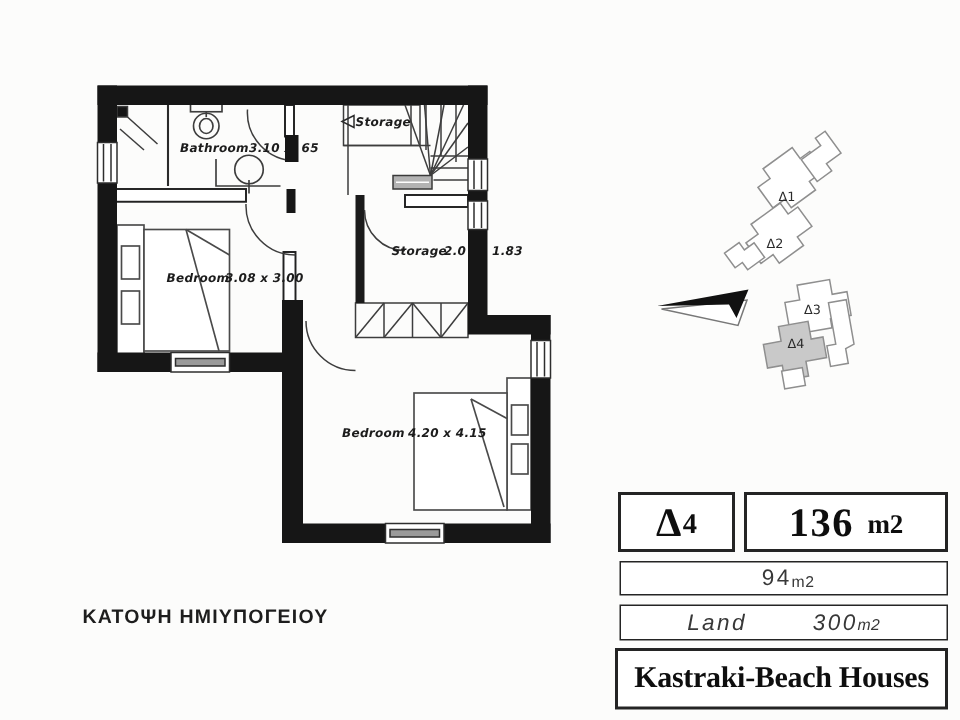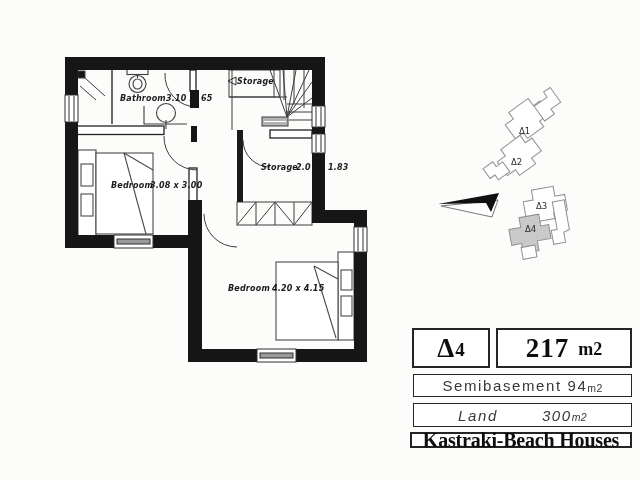--- a/index.html
+++ b/index.html
@@ -15,21 +15,21 @@
   #b-unit .sym{font-size:27px;}
   #b-unit .num{font-size:19px;position:relative;top:2px;margin-left:1px;}
   #b-area{left:496px;top:328px;width:136px;height:40px;}
   #b-area .val{font-size:27px;letter-spacing:1px;}
   #b-area .unit{font-size:18px;margin-left:9px;position:relative;top:1px;}
   #b-semi{left:413px;top:374px;width:219px;height:23px;border-width:1.5px;}
   #b-land{left:413px;top:403px;width:219px;height:24px;border-width:1.5px;font-style:italic;}
   .lightrow{font-size:15px;color:#383838;letter-spacing:1.6px;}
   .lightrow .m2{font-size:10.5px;letter-spacing:0.3px;position:relative;top:2px;}
   #b-land .gap{display:inline-block;width:44px;}
-  #b-name{left:410px;top:432px;width:222px;height:16px;}
+  #b-name{left:410px;top:432px;width:222px;height:41px;}
   #b-name .nm{font-size:20px;letter-spacing:-0.2px;}
   text.rlabel{font-family:"DejaVu Sans",sans-serif;font-style:italic;font-weight:bold;
               font-size:8px;fill:#1c1c1c;letter-spacing:0.2px;}
   text.slabel{font-family:"DejaVu Sans",sans-serif;font-size:8.5px;fill:#2a2a2a;}
 </style>
 </head>
 <body>
 
 <div class="stage">
 
@@ -196,31 +196,32 @@
     <text class="slabel" x="536" y="209" stroke="none" fill="#2a2a2a">Δ3</text>
     <text class="slabel" x="525" y="232" stroke="none" fill="#2a2a2a">Δ4</text>
   </g>
 
   <g>
     <path d="M441,206 L492,217 L498,200 Z" fill="#fff" stroke="#787878" stroke-width="1"></path>
     <path d="M438,204 L499,193 L491,212 L486,203 Z" fill="#111"></path>
   </g>
 </svg>
 
+<div class="caption">ΚΑΤΟΨΗ ΗΜΙΥΠΟΓΕΙΟΥ</div>
 
 <div class="tb-box" id="b-unit">
   <span class="serif sym">Δ</span>
   <span class="serif num">4</span>
 </div>
 <div class="tb-box" id="b-area">
-  <span class="serif val">217</span>
+  <span class="serif val">136</span>
   <span class="serif unit">m2</span>
 </div>
 <div class="tb-box lightrow" id="b-semi">
-  <span>Semibasement</span>&nbsp;
+  &nbsp;
   <span>94</span><span class="m2">m2</span>
 </div>
 <div class="tb-box lightrow" id="b-land">
   <span>Land</span>
       <span class="gap"></span>
   <span>300</span>
       <span class="m2">m2</span>
 </div>
 <div class="tb-box" id="b-name">
   <span class="serif nm">Kastraki-Beach Houses</span>

